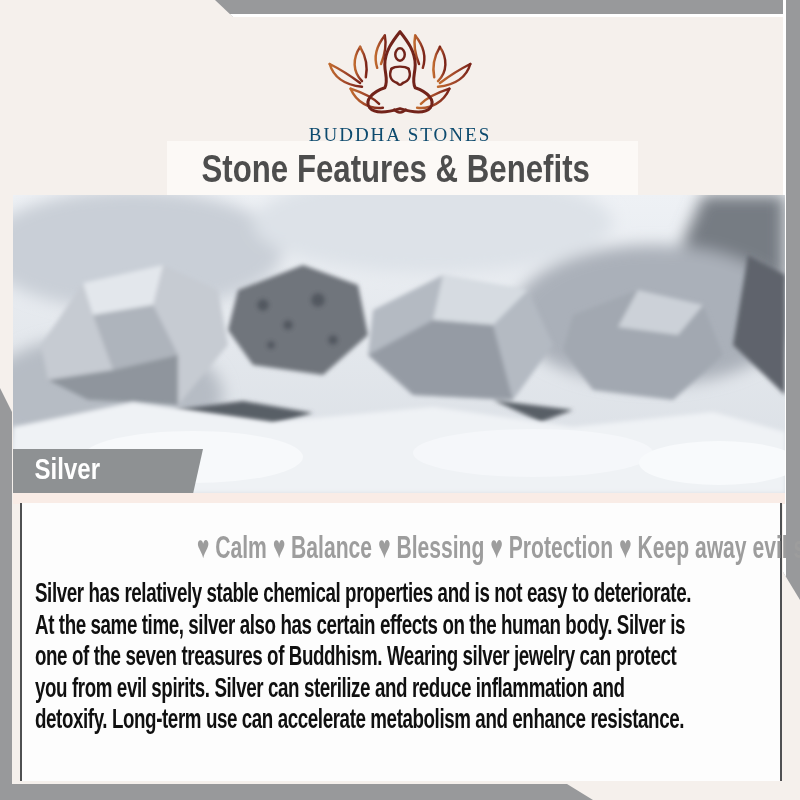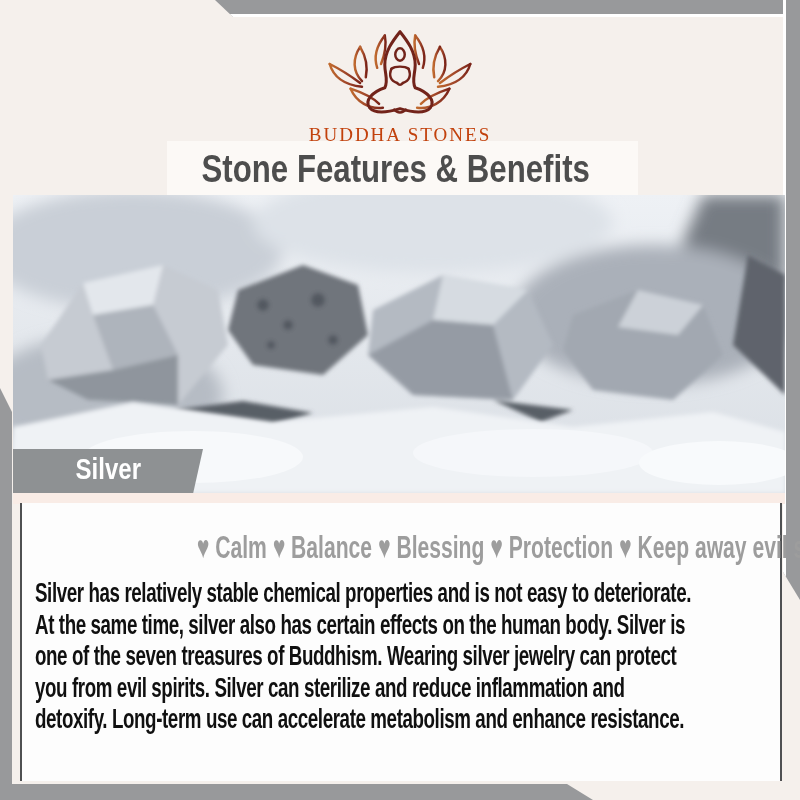--- a/index.html
+++ b/index.html
@@ -20,40 +20,39 @@
     clip-path:polygon(0 0,100% 24px,100% 100%,0 100%);}
   .rib-bottom{left:0;top:784px;width:593px;height:16px;
     clip-path:polygon(0 0,567px 0,100% 100%,0 100%);}
 
   
   .brand{position:absolute;left:0;top:26px;width:800px;text-align:center;}
   .lotus{display:block;margin:0 auto;}
   .brand-name{
     margin-top:3px;
     font-family:"Liberation Serif",serif;
-    font-size:19px;letter-spacing:2px;color:#c2410c;white-space:nowrap;
+    font-size:19px;letter-spacing:2px;color:#0c4a6e;white-space:nowrap;
   }
 
   
   .title-band{
     position:absolute;left:167px;top:141px;width:471px;height:56px;
     background:#fcf9f6;display:flex;align-items:center;justify-content:flex-end;
   }
   .title-text{
     display:inline-block;font-size:39px;font-weight:700;color:#4d4d4d;
     white-space:nowrap;transform:scaleX(0.8);letter-spacing:0;
   }
 
   
   .photo{position:absolute;left:13px;top:195px;width:772px;height:298px;overflow:hidden;background:#dfe3e8;}
   .photo svg{display:block;}
   .badge{
     position:absolute;left:0;top:254px;width:190px;height:47px;background:#8e9193;
     clip-path:polygon(0 0,100% 0,94.5% 100%,0 100%);
-    text-align:center;
   }
   .badge span{
     display:inline-block;line-height:39px;padding-left:27px;
     font-size:30px;font-weight:700;color:#ffffff;white-space:nowrap;
     transform:scaleX(0.8);transform-origin:0 50%;
   }
   .photo-gap{position:absolute;left:13px;top:493px;width:772px;height:11px;background:#f9ece6;}
 
   
   .panel{

